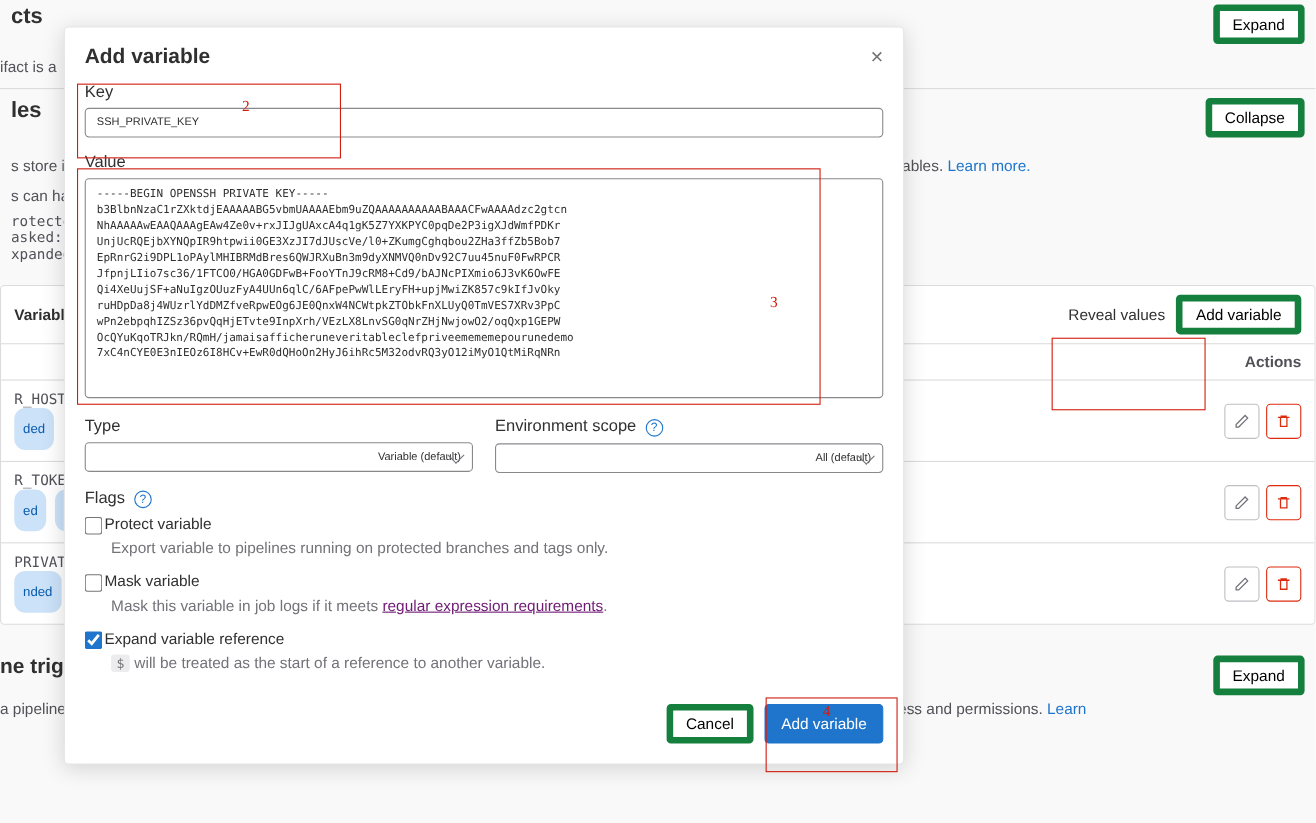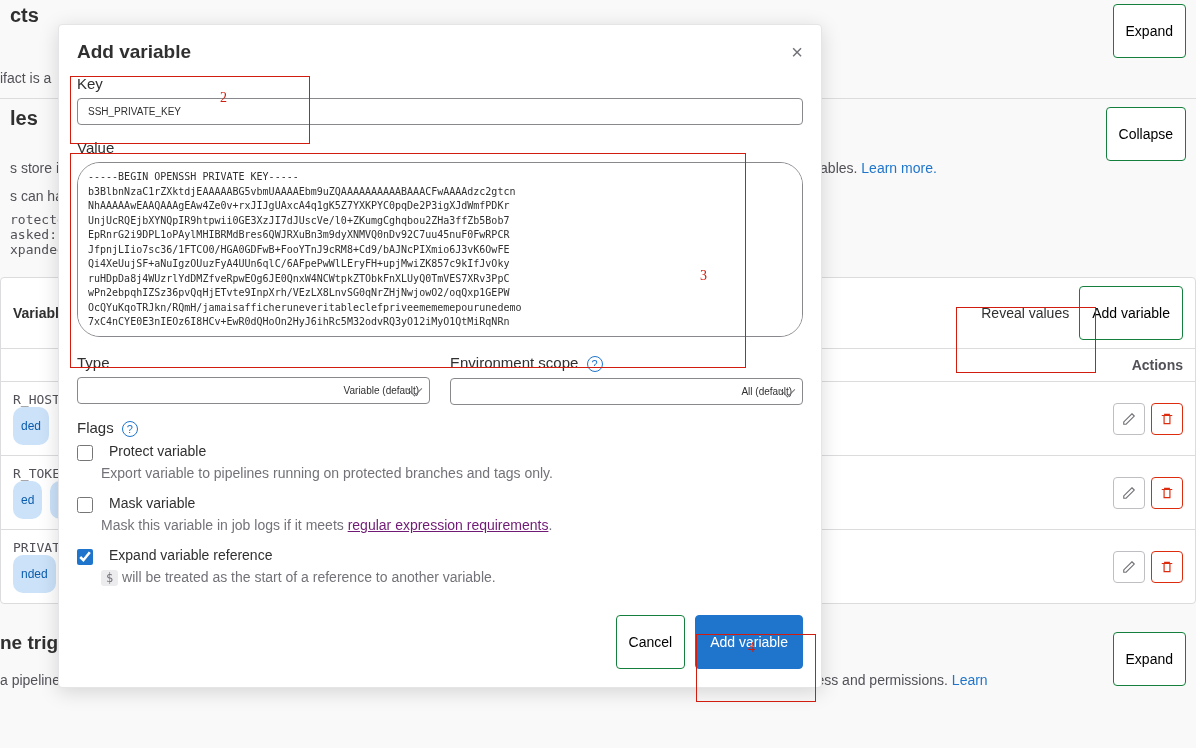--- a/index.html
+++ b/index.html
@@ -20,22 +20,22 @@
       inset: 0;
       padding: 0;
       color: #303030;
     }
     .bg-page .section { border-bottom: 1px solid #dcdcde; padding: 8px 0 12px 0; }
     .bg-page h2 { font-size: 20px; font-weight: 600; margin-bottom: 4px; }
     .bg-page p { color: #535158; }
     .bg-page a { color: #1f75cb; text-decoration: none; }
     .btn-light {
       background: #fff;
-      border: 1px solid #15803d;
-      padding: 18px 12px;
+      border: 6px solid #15803d;
+      padding: 4px 12px;
       border-radius: 4px;
       font-size: 14px;
       cursor: pointer;
     }
     .topbar { display:flex; justify-content:flex-end; padding: 4px 10px; border-bottom: 1px solid #dcdcde; }
     .var-header {
       display:flex; justify-content:space-between; align-items:flex-start; padding: 8px 10px;
     }
     .var-box { border:1px solid #dcdcde; border-radius:4px; margin: 12px 0 20px 0; background:#fff; }
     .var-toolbar { display:flex; justify-content:space-between; align-items:center; padding:8px 12px; border-bottom:1px solid #dcdcde;}
@@ -68,35 +68,35 @@
     .modal-title { font-size:19px; font-weight:600; }
     .modal-close { background:none; border:none; font-size:20px; color:#737278; cursor:pointer; line-height:1;}
     .modal-body { padding: 0 18px 10px 18px; }
     .form-group { margin-bottom:14px; }
     .form-label { display:block; font-size:15px; color:#303030; margin-bottom:6px;}
     .form-input, .form-textarea, .form-select {
       width:100%; border:1px solid #89888d; border-radius:4px; padding:7px 10px; font-size:10px; color:#303030; background:#fff;
       font-family: Menlo, Consolas, monospace;
     }
     .form-input { font-family: inherit; }
-    .form-textarea { height:175px; resize:none; overflow:auto; white-space:pre; line-height:1.45;border-radius:23px; }
+    .form-textarea { height:200px; resize:none; overflow:auto; white-space:pre; line-height:1.45; }
     .form-select { appearance:none; -webkit-appearance:none; font-family:inherit; cursor:pointer; }
     .sel-wrap { position:relative;text-align:right; }
     .sel-wrap::after {
       content:""; position:absolute; right:10px; top:50%; width:10px; height:10px;
       border-right:1.5px solid #737278; border-bottom:1.5px solid #737278;
       transform: translateY(-70%) rotate(45deg); pointer-events:none;
     }
     .two-col { display:flex; gap:20px; }
     .two-col > * { flex:1; }
     .help-icon {
       display:inline-flex; width:16px; height:16px; align-items:center; justify-content:center;
       border:1px solid #1f75cb; color:#1f75cb; border-radius:50%; font-size:11px; margin-left:4px;
     }
-    .checks .check { display:flex; gap:16px; margin-bottom:4px; align-items:flex-start;}
+    .checks .check { display:flex; gap:2px; margin-bottom:4px; align-items:flex-start;}
     .checks .desc { color:#737278; margin:0 0 14px 24px; font-size:14px;}
     .checks input[type=checkbox]{ width:16px; height:16px; margin-top:2px; accent-color:#1f75cb; }
     .inline-code { background:#ececef; padding:1px 5px; border-radius:3px; font-family:Menlo,monospace; font-size:12px;}
     .modal-footer { display:flex; justify-content:flex-end; gap:10px; padding: 6px 18px 18px 18px; }
     .btn-primary { background:#1f75cb; border:1px solid #1f75cb; color:#fff; padding:7px 14px; border-radius:4px; cursor:pointer; font-size:14px;}
 
     
     .anno { position:absolute; border:1.5px solid #d21c0d; pointer-events:none; }
     .anno-label { position:absolute; color:#d21c0d; font-size:14px; pointer-events:none; font-family: serif;}
 

